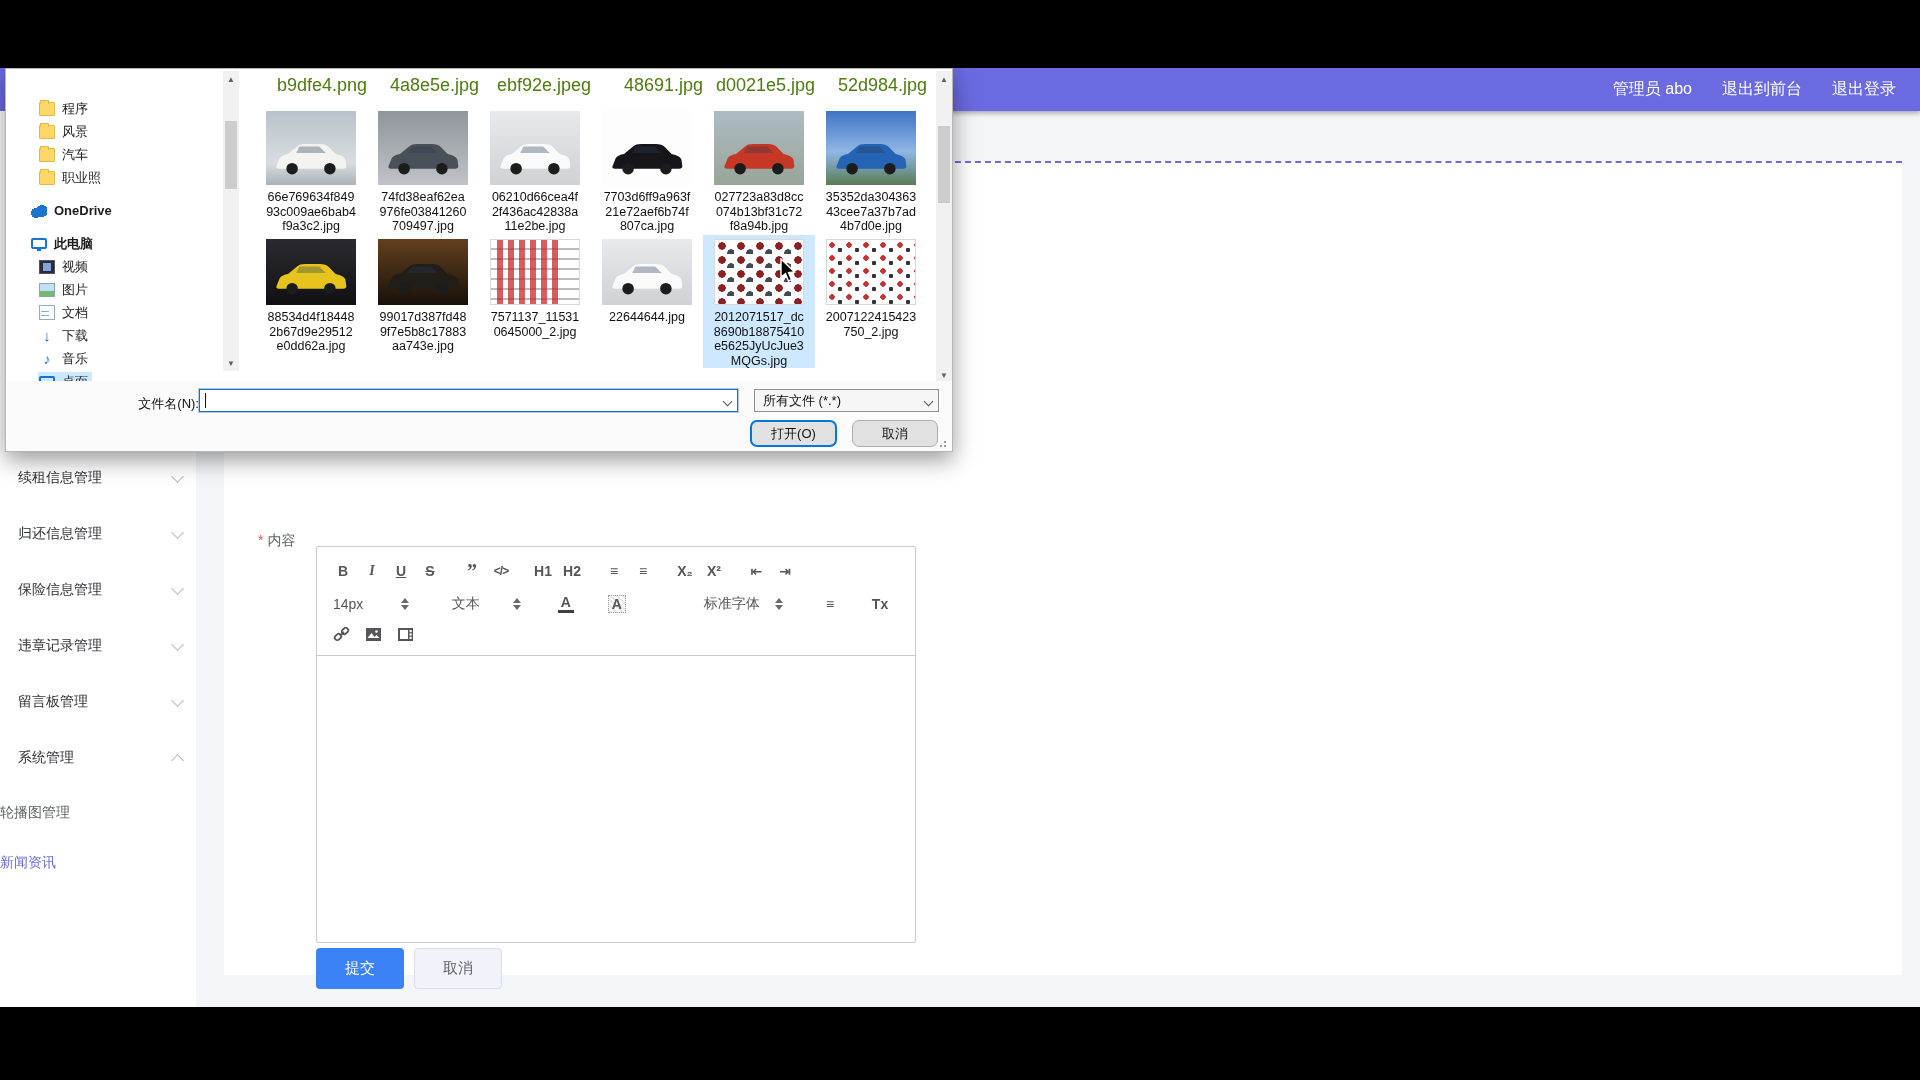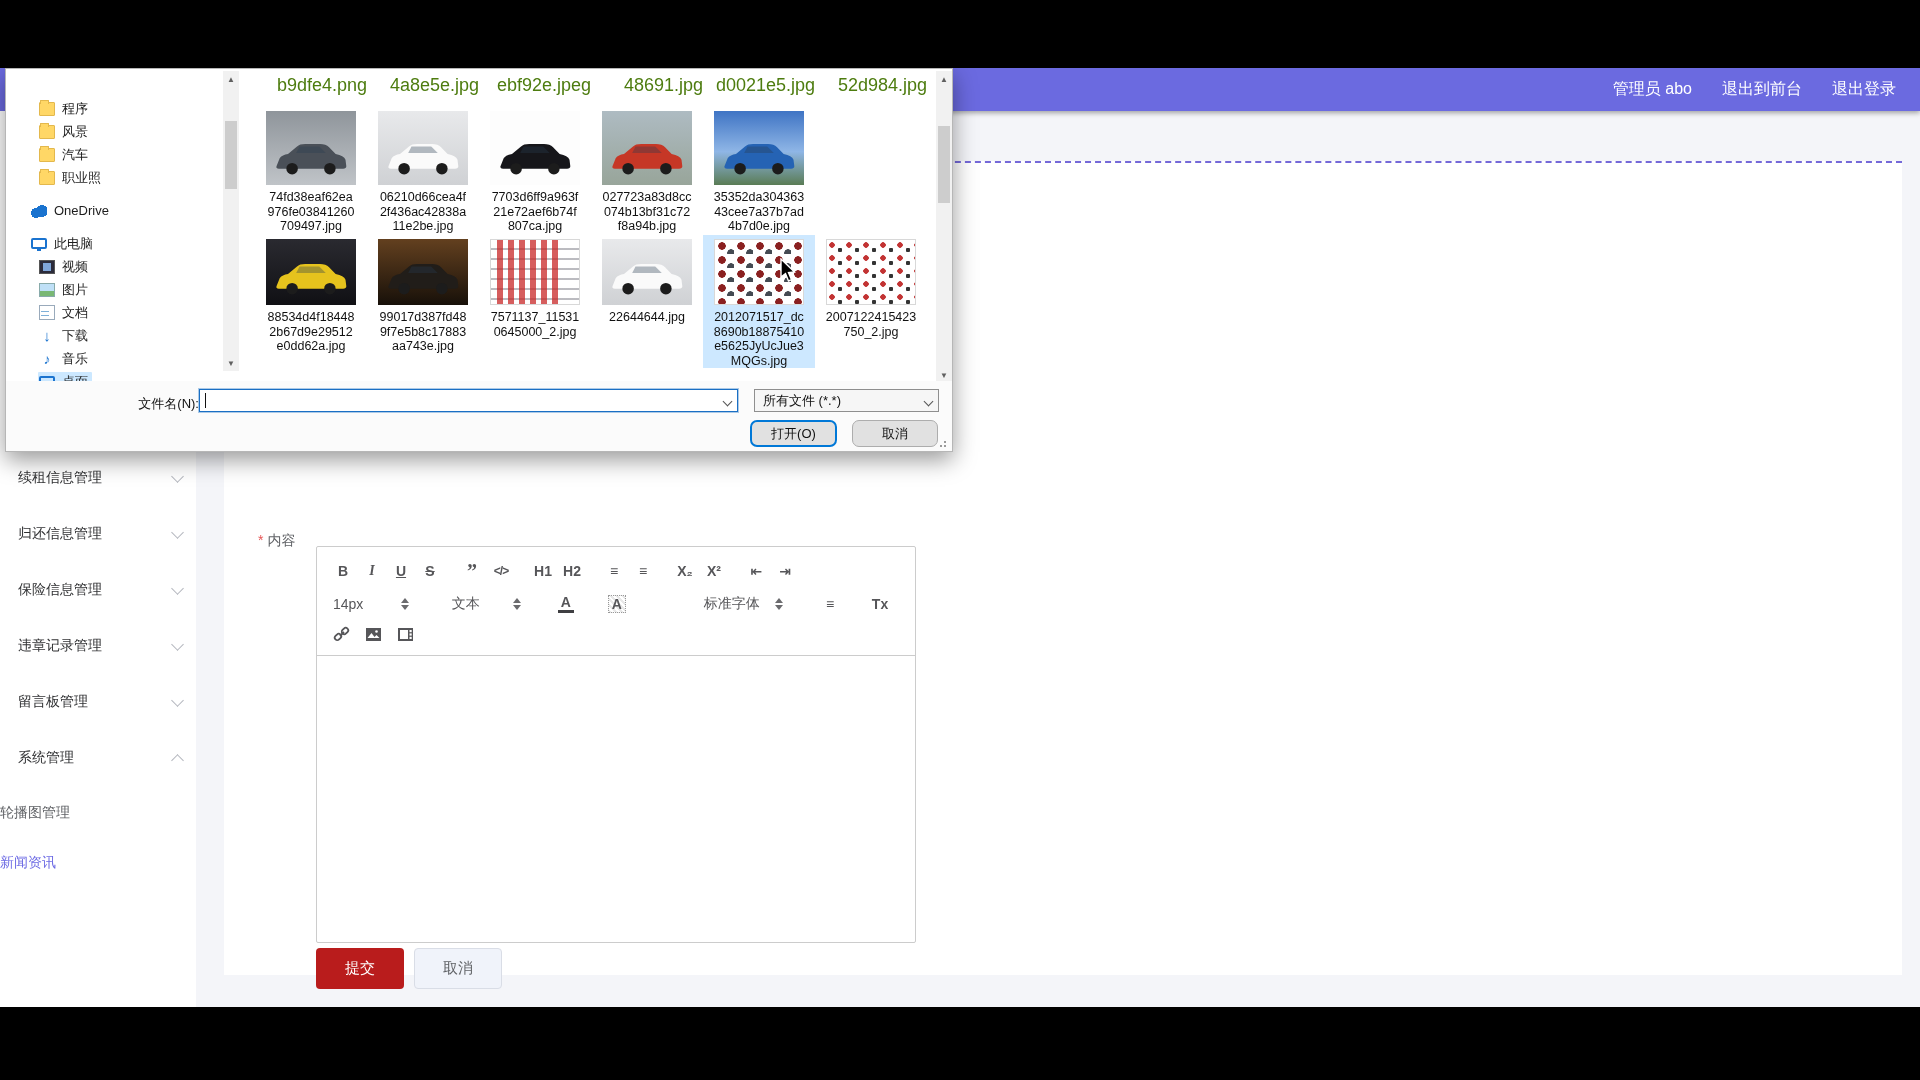--- a/index.html
+++ b/index.html
@@ -54,33 +54,33 @@
   .stepper{display:inline-flex;flex-direction:column;gap:2px;margin-left:6px;}
   .stepper i{width:0;height:0;border-left:4px solid transparent;border-right:4px solid transparent;}
   .stepper .su{border-bottom:5px solid #6b6b6e;}
   .stepper .sd{border-top:5px solid #6b6b6e;}
   .colorA{text-decoration:none;border-bottom:3px solid #3f3f42;line-height:15px;min-width:16px;margin-left:0;}
   .hatchA{min-width:18px;background:repeating-linear-gradient(45deg,#e8e8e8 0 2px,#fff 2px 4px);
     border:1px dotted #999;line-height:16px;}
   .tb-row3{margin-top:10px;display:flex;align-items:center;gap:15px;}
   .mini-ic{display:inline-block;}
 
-  #btn-submit{position:absolute;left:316px;top:880px;width:88px;height:41px;background:#b91c1c;
+  #btn-submit{position:absolute;left:316px;top:880px;width:88px;height:41px;background:#3b82f6;
     color:#fff;font-size:15px;border:none;border-radius:4px;display:flex;align-items:center;justify-content:center;cursor:pointer;}
   #btn-cancel{position:absolute;left:414px;top:880px;width:88px;height:41px;background:#f0f3fa;
     color:#606266;font-size:15px;border:1px solid #d9dde6;border-radius:4px;display:flex;align-items:center;justify-content:center;cursor:pointer;}
 
   
   #dialog{position:absolute;left:5px;top:68px;width:948px;height:384px;background:#fff;
     border:1px solid #b6b6b6;box-shadow:0 8px 22px rgba(0,0,0,.4);}
   
   #tree{position:absolute;left:0;top:0;width:217px;height:312px;overflow:hidden;margin-top:28px;}
   .tree-row{height:23px;display:flex;align-items:center;padding-left:24px;font-size:13px;color:#1d1d1d;}
   .tree-row.child{padding-left:32px;}
-  .tree-row.gap{margin-top:10px;}
+  .tree-row.gap{margin-top:10px;font-weight:bold;}
   .tlabel-wrap{display:inline-flex;align-items:center;gap:7px;padding:1px 4px 1px 1px;border-radius:1px;}
   .tlabel-wrap.sel{background:#cce8ff;}
   .ticon{width:16px;height:14px;position:relative;flex:0 0 16px;}
   .i-folder{background:#ffd766;border:1px solid #e3b84d;border-radius:1px;}
   .i-folder:before{content:"";position:absolute;left:0;top:-3px;width:7px;height:3px;background:#ffd766;
     border:1px solid #e3b84d;border-bottom:none;border-radius:1px 1px 0 0;}
   .i-cloud{background:radial-gradient(circle at 5px 9px,#1a73cf 5px,transparent 5px),
            radial-gradient(circle at 11px 7px,#1a73cf 6px,transparent 6px);}
   .i-pc,.i-desktop{border:2px solid #1a73cf;border-radius:2px;height:11px;}
   .i-pc:after,.i-desktop:after{content:"";position:absolute;left:4px;bottom:-4px;width:4px;height:3px;background:#1a73cf;}
@@ -386,20 +386,35 @@
       <div id="top-names">
           <span>b9dfe4.png</span>
           <span>4a8e5e.jpg</span>
           <span>ebf92e.jpeg</span>
           <span>48691.jpg</span>
           <span>d0021e5.jpg</span>
           <span>52d984.jpg</span>
         </div>
       <div id="row1" class="file-row">
           <div class="cell">
+            <div class="thumb t-white-sedan">
+              <svg viewBox="0 0 96 56">
+    <path class="car-body" d="M6 38 L10 28 Q13 24 20 23 L31 14 Q34 11 41 11 L59 11 Q66 11 70 15 L78 23 Q88 25 90 30 L91 38 Q91 41 87 41 L9 41 Q5 41 6 38 Z"></path>
+    <path class="car-glass" d="M34 14 L58 14 L66 22 L30 22 Z"></path>
+    <circle class="car-wheel" cx="25" cy="41" r="7"></circle>
+    <circle class="car-wheel" cx="71" cy="41" r="7"></circle>
+  </svg>
+            </div>
+            <div class="fname">
+              <div>66e769634f849</div>
+              <div>93c009ae6bab4</div>
+              <div>f9a3c2.jpg</div>
+            </div>
+          </div>
+          <div class="cell">
             <div class="thumb t-gray-car">
               <svg viewBox="0 0 96 56">
     <path class="car-body" d="M6 38 L10 28 Q13 24 20 23 L31 14 Q34 11 41 11 L59 11 Q66 11 70 15 L78 23 Q88 25 90 30 L91 38 Q91 41 87 41 L9 41 Q5 41 6 38 Z"></path>
     <path class="car-glass" d="M34 14 L58 14 L66 22 L30 22 Z"></path>
     <circle class="car-wheel" cx="25" cy="41" r="7"></circle>
     <circle class="car-wheel" cx="71" cy="41" r="7"></circle>
   </svg>
             </div>
             <div class="fname">
               <div>74fd38eaf62ea</div>

